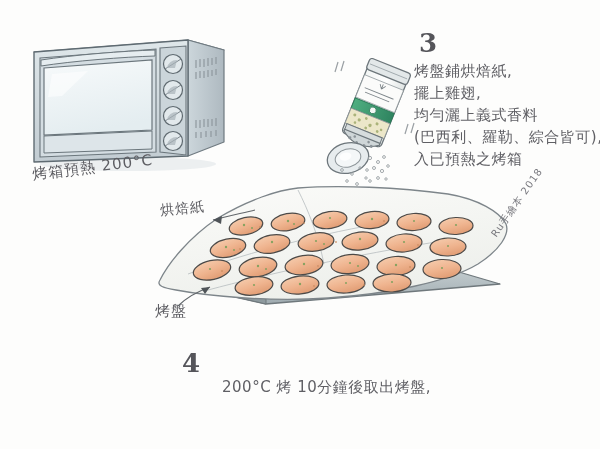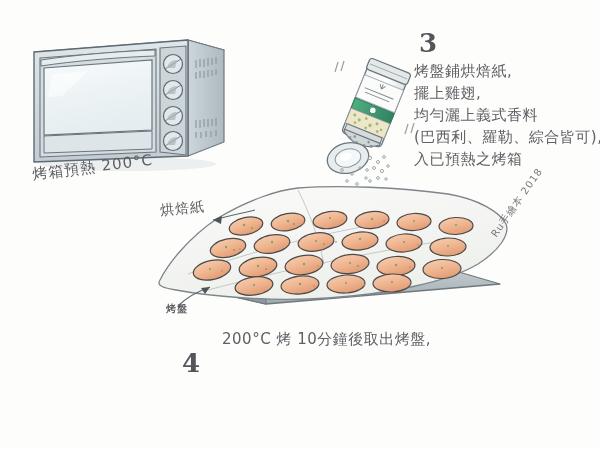--- a/index.html
+++ b/index.html
@@ -36,29 +36,29 @@
   #step3-lines div{
     font-size:15px;line-height:22px;color:#5f5f64;
     letter-spacing:0.5px;white-space:nowrap;
   }
 
   
   #step4-number{left:182px;top:348px;font-size:26px;}
   #step4-lines{left:222px;top:326px;}
   #step4-lines div{
     font-size:15px;line-height:26px;color:#5f5f64;
-    letter-spacing:0.5px;white-space:nowrap;
+    letter-spacing:0.5px;white-space:nowrap;margin-top:48px;
   }
   #step4-lines div:nth-child(2){margin-left:8px;}
   #step4-lines div:nth-child(3){margin-left:16px;}
 
   
   #oven-caption{left:32px;top:158px;font-size:15px;transform:rotate(-7deg);}
   #paper-label{left:160px;top:200px;font-size:14px;transform:rotate(-5deg);}
-  #tray-label{left:166px;top:302px;font-size:10px;font-weight:bold;}
+  #tray-label{left:155px;top:302px;font-size:15px;}
   #signature{left:488px;top:232px;font-size:10px;color:#77777d;
              transform:rotate(-55deg);transform-origin:left top;}
 
   svg{display:block;}
 </style>
 </head>
 <body>
 
 <div id="page">
 

